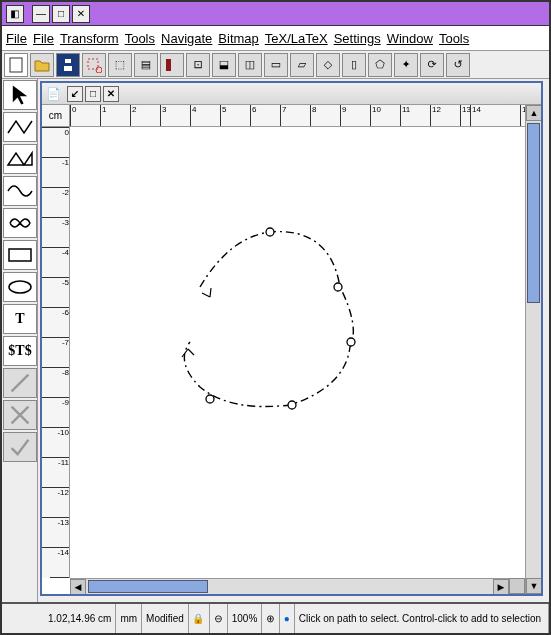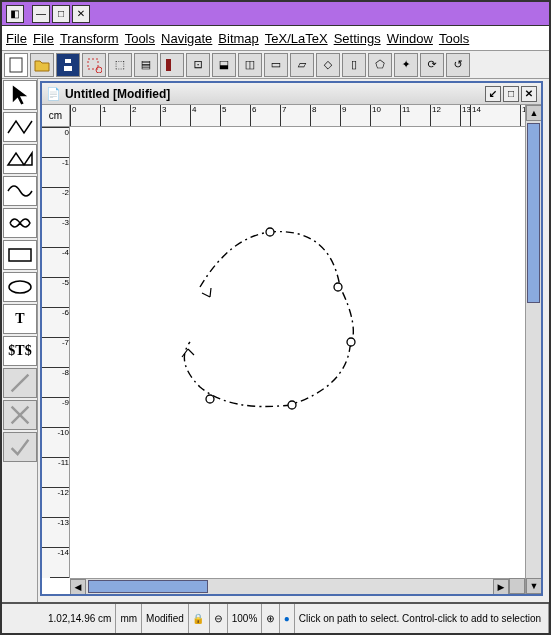--- a/index.html
+++ b/index.html
@@ -173,21 +173,20 @@
           <svg viewBox="0 0 20 20">
             <path d="M3 11l5 5 9-12" fill="none" stroke="#999" stroke-width="2"></path>
           </svg>
         </div>
     </div>
 
     <div class="doc-area">
       <div class="doc-window">
         <div class="doc-title">
           <span style="margin-right:4px;">📄</span>
-          <span class="dt-text">Untitled [Modified]</span>
           <div class="dt-btn">↙</div>
           <div class="dt-btn">□</div>
           <div class="dt-btn">✕</div>
         </div>
         <div class="doc-body">
           <div style="flex:1;display:flex;flex-direction:column;overflow:hidden;">
             <div class="top-row">
               <div class="ruler-corner">cm</div>
               <div class="ruler-h" id="ruler-h">
                   <div class="tick" style="left: 0px;">0</div>

